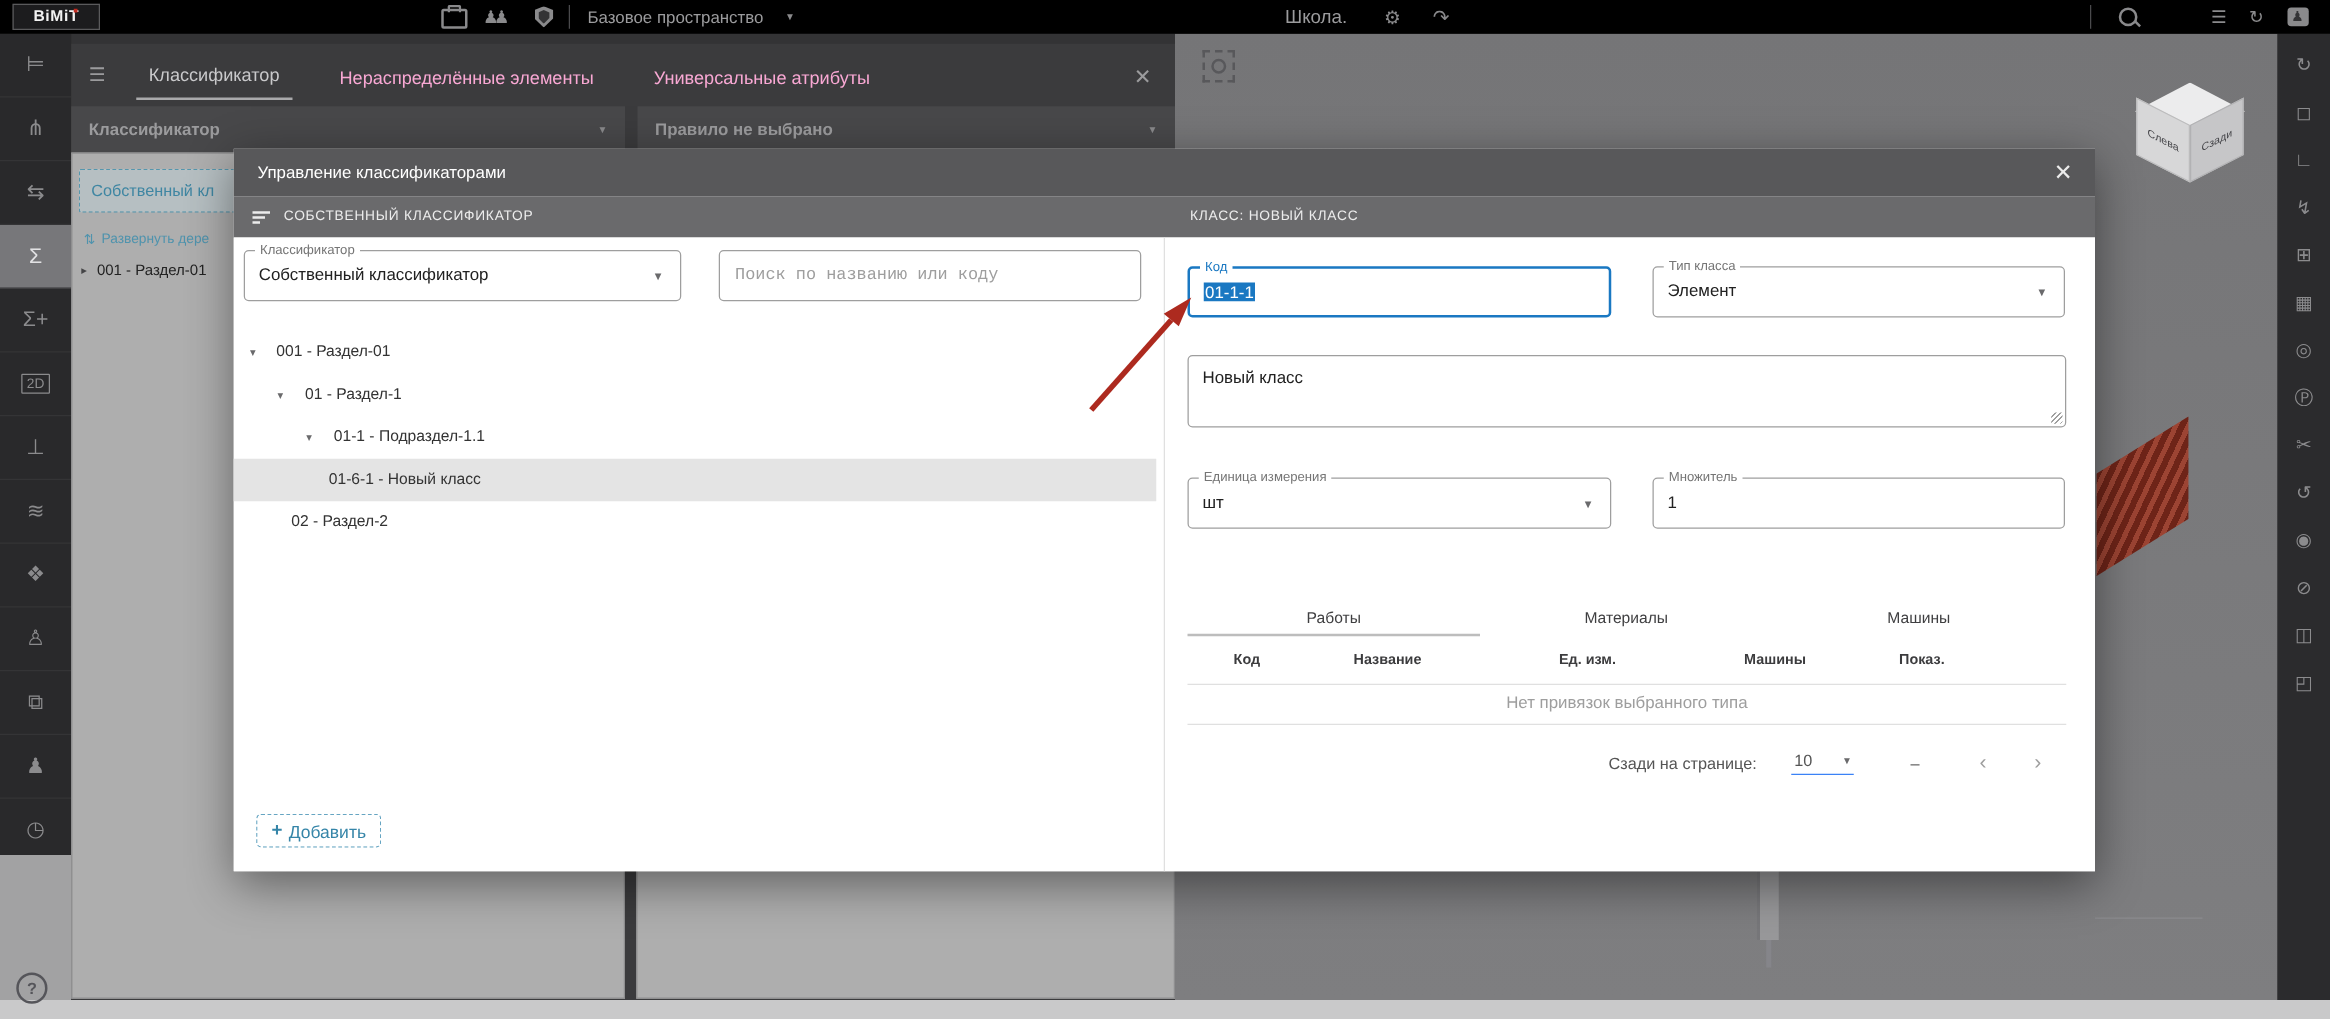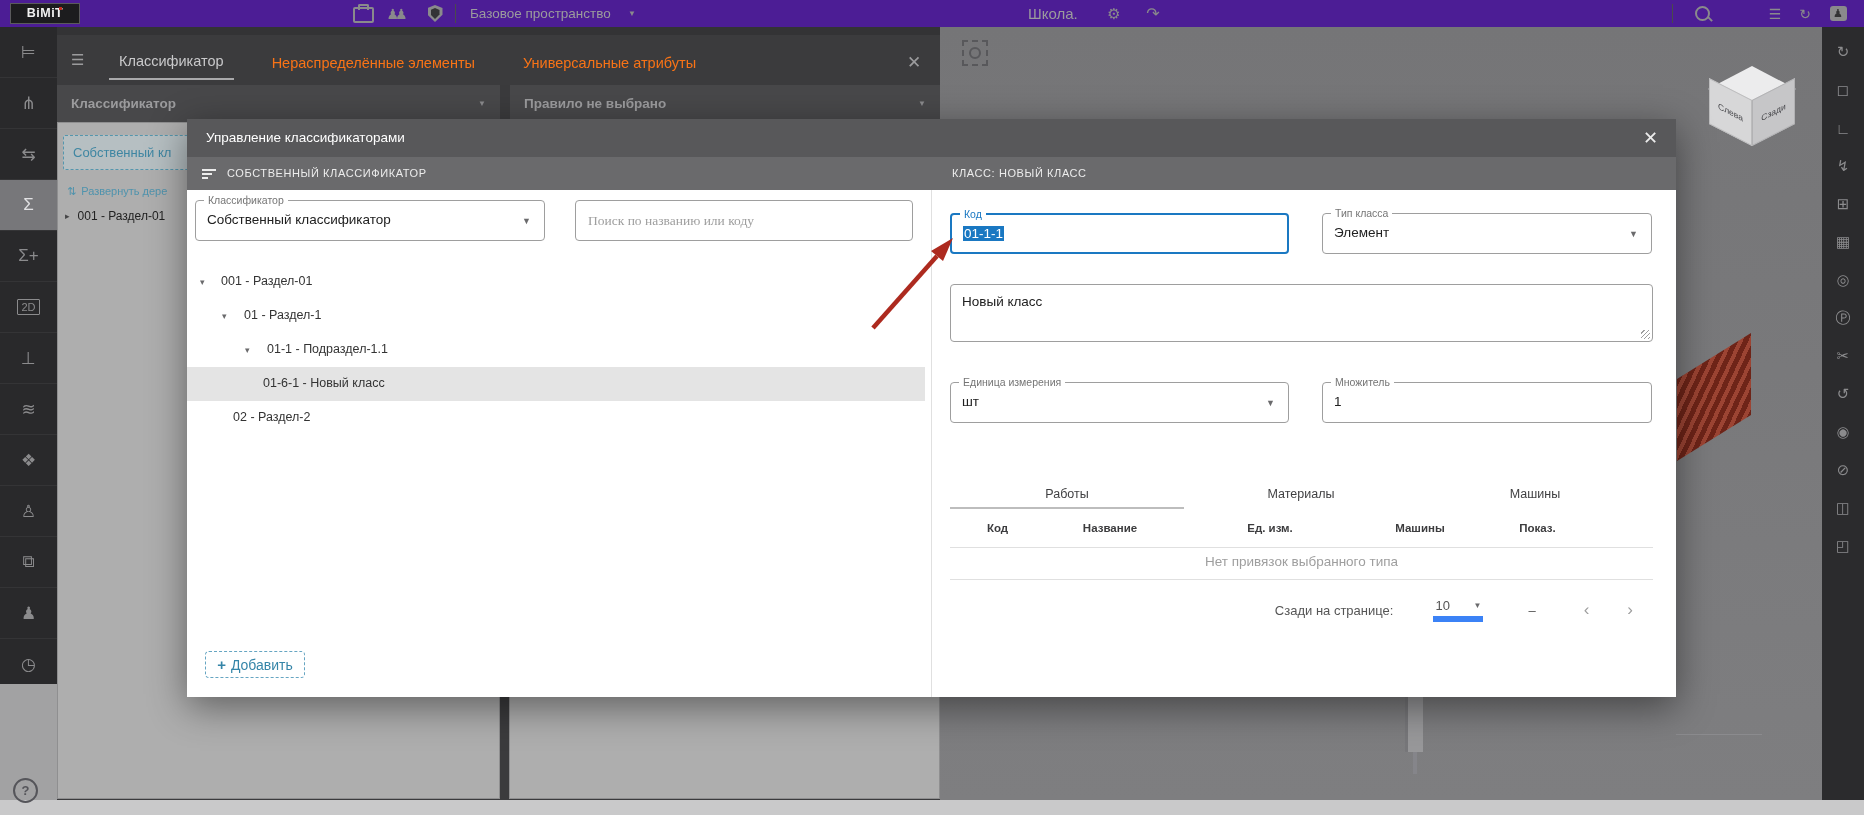--- a/index.html
+++ b/index.html
@@ -1,19 +1,19 @@
 <!DOCTYPE html>
 <html><head>
 <meta charset="utf-8">
 <style>
   html,body{margin:0;padding:0}
   body{width:1864px;height:815px;position:relative;overflow:hidden;background:#333335;
        font-family:"Liberation Sans","DejaVu Sans",sans-serif;-webkit-font-smoothing:antialiased}
   
-  .topbar{position:absolute;left:0;top:0;width:100%;height:27px;background:#4c1d95;z-index:5}
+  .topbar{position:absolute;left:0;top:0;width:100%;height:27px;background:#000000;z-index:5}
   .logo{position:absolute;left:10px;top:3px;width:68px;height:19px;background:#1c1c1e;border:1px solid #5a5a5c;
         color:#f2f2f2;font-weight:bold;font-size:12.5px;text-align:center;line-height:19px;letter-spacing:.5px}
   .logo::after{content:"";position:absolute;right:17px;top:3px;width:3px;height:3px;background:#c02b20}
   .tb-ic{position:absolute;top:0;height:27px;display:flex;align-items:center;justify-content:center;color:#8a8a8c;font-size:14px}
   .briefcase{width:17px;height:12px;border:2px solid #8a8a8c;border-radius:2px;position:relative;margin-top:3px}
   .briefcase::before{content:"";position:absolute;left:3px;top:-5px;width:7px;height:4px;border:2px solid #8a8a8c;border-bottom:none;border-radius:2px 2px 0 0}
   .shield{width:15px;height:17px;background:#8a8a8c;clip-path:polygon(50% 0,100% 18%,100% 58%,50% 100%,0 58%,0 18%);position:relative}
   .shield::after{content:"";position:absolute;left:3px;top:3px;width:9px;height:11px;background:#333335;clip-path:polygon(50% 0,100% 18%,100% 58%,50% 100%,0 58%,0 18%)}
   .tb-divider{position:absolute;top:4px;width:1px;height:19px;background:#4a4a4c}
   .ws-label{position:absolute;left:470px;top:0;height:27px;line-height:27px;color:#9b9b9d;font-size:13.5px}
@@ -28,21 +28,21 @@
          color:#8b8b8d;font-size:17px}
   .lcell.active{background:#77777a;color:#e2e2e4}
   .lcell .boxed{font-size:11px;border:1.5px solid #8b8b8d;padding:1px 3px;border-radius:1px}
   .lside-below{position:absolute;left:0;top:684px;width:57px;height:116px;background:#a2a2a3;z-index:4}
   .help-btn{position:absolute;left:13px;top:778px;width:21px;height:21px;border:2px solid #55555a;border-radius:50%;
             color:#55555a;font-size:13px;font-weight:bold;text-align:center;line-height:21px;z-index:12}
   
   .clpanel{position:absolute;left:57px;top:35px;width:883px;height:765px;background:#3b3b3d;z-index:4}
   .menu-ic{position:absolute;left:14px;top:16px;color:#9b9b9d;font-size:15px}
   .tabs-row{position:absolute;left:52px;top:10px;display:flex;align-items:flex-end}
-  .tab{font-size:14.5px;color:#f97316;padding:8px 10px 9px;margin-right:28px;white-space:nowrap}
+  .tab{font-size:14.5px;color:#f9a8d4;padding:8px 10px 9px;margin-right:28px;white-space:nowrap}
   .tab.active{color:#c9c9cb;border-bottom:2px solid #a9a9ab}
   .cl-close{position:absolute;left:850px;top:17px;color:#9b9b9d;font-size:17px}
   .filter-box{position:absolute;top:50px;height:37px;background:#48484a;color:#9b9b9d;font-size:13.5px;font-weight:bold;
               display:flex;align-items:center;padding:0 14px;box-sizing:border-box}
   .gray-panel{position:absolute;top:87px;height:677px;background:#aeaeae;border:1px solid #8f8f90;box-sizing:border-box}
   .chip{position:absolute;left:5px;top:12px;width:172px;height:35px;background:#b6bfc2;border:1px dashed #5596ad;border-radius:2px;
         color:#3f86a2;font-size:13px;display:flex;align-items:center;padding-left:9px;box-sizing:border-box;overflow:hidden;white-space:nowrap}
   .expand-link{position:absolute;left:9px;top:62px;color:#4f93ad;font-size:11px;display:flex;gap:5px;white-space:nowrap}
   .bg-node{position:absolute;left:7px;top:86px;color:#222;font-size:12px;display:flex;gap:8px;align-items:center;white-space:nowrap}
   .bg-node .arr{color:#454547;font-size:9px}
@@ -82,35 +82,35 @@
   .v-divider{position:absolute;left:744px;top:0;width:1px;height:507px;background:#e0e0e0}
   .field{position:absolute;border:1px solid #9e9e9e;border-radius:4px;box-sizing:border-box}
   .field .flabel{position:absolute;top:-7px;left:8px;background:#fff;padding:0 4px;font-size:10.5px;color:#757575;white-space:nowrap}
   .field .fvalue{position:absolute;left:11px;top:11px;font-size:13.5px;color:#212121;white-space:nowrap}
   .field .fcaret{position:absolute;right:13px;top:15px;font-size:9px;color:#6a6a6c}
   .field.focused{border:2px solid #1a78c2}
   .field.focused .flabel{color:#1a78c2}
   .sel-text{background:#1a78c2;color:#ffffff;padding:0 1px}
   .search-input{position:absolute;left:388px;top:10px;width:338px;height:41px;border:1px solid #9e9e9e;border-radius:4px;
                 box-sizing:border-box;font-size:13.5px;color:#0f766e;padding:0 12px;outline:none;background:#fff;
-                font-family:Liberation Serif, serif}
+                font-family:Liberation Mono, monospace}
   .search-input::placeholder{color:#9e9e9e}
   .tree-row{position:absolute;left:0;width:744px;height:34px;font-size:12.5px;color:#333}
   .tree-row .texp{position:absolute;top:12px;font-size:9px;color:#6a6a6c}
   .tree-row .tlabel{position:absolute;top:9px;white-space:nowrap}
   .tree-row.selected{background:#e4e4e4;width:738px}
   .resize-corner{position:absolute;right:2px;bottom:2px;width:9px;height:9px;
         background:repeating-linear-gradient(135deg,transparent 0 2px,#9e9e9e 2px 3px)}
   .btab{width:234px;text-align:center;font-size:12.5px;color:#3f3f41;position:relative;padding-bottom:8px}
   .btab.active::after{content:"";position:absolute;left:0;bottom:0;width:100%;height:2px;background:#bdbdbd}
   .th-row{position:absolute;left:18px;top:332px;width:703px;display:flex;font-size:11.5px;font-weight:bold;color:#3c3c3e}
   .hairline{position:absolute;left:18px;width:703px;height:1px;background:#e0e0e0}
   .empty-msg{position:absolute;left:18px;top:364px;width:703px;text-align:center;font-size:13.5px;color:#9e9e9e}
   .pag-row{position:absolute;left:18px;top:402px;width:683px;height:36px;display:flex;align-items:center;justify-content:flex-end;color:#555}
-  .rpp-select{margin-left:40px;width:46px;border-bottom:6px solid #3b82f6;display:flex;align-items:center;justify-content:space-between;padding:0 2px 3px}
+  .rpp-select{margin-left:28px;width:46px;border-bottom:1px solid #3b82f6;display:flex;align-items:center;justify-content:space-between;padding:0 2px 3px}
   .chev{font-size:17px;color:#9e9e9e}
   .add-btn{position:absolute;left:18px;top:461px;width:100px;height:27px;border:1px dashed #66a5c2;border-radius:4px;
            display:flex;align-items:center;justify-content:center;gap:5px;color:#3585a8;box-sizing:border-box}
   .add-btn .plus{font-size:15px;font-weight:bold}
   .add-btn .albl{font-size:14px}
   .ann-arrow{position:absolute;left:865px;top:228px;z-index:60}
 </style>
 </head>
 <body>
 

